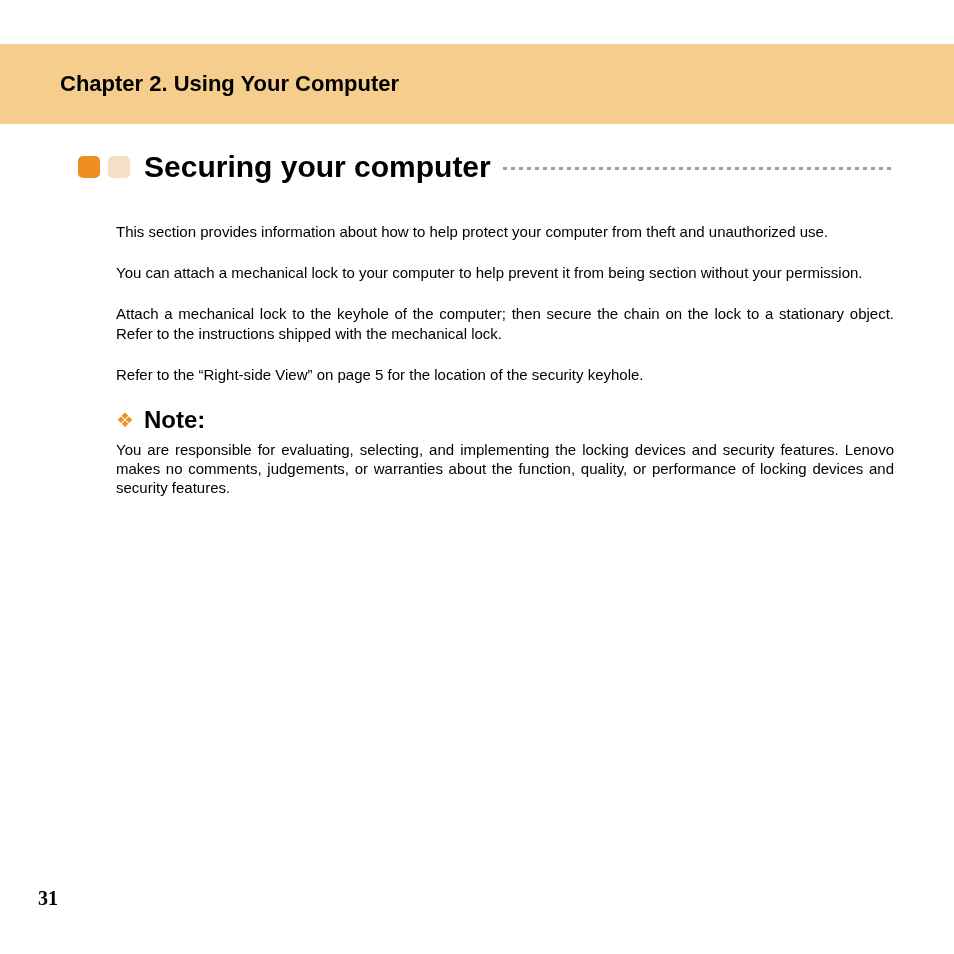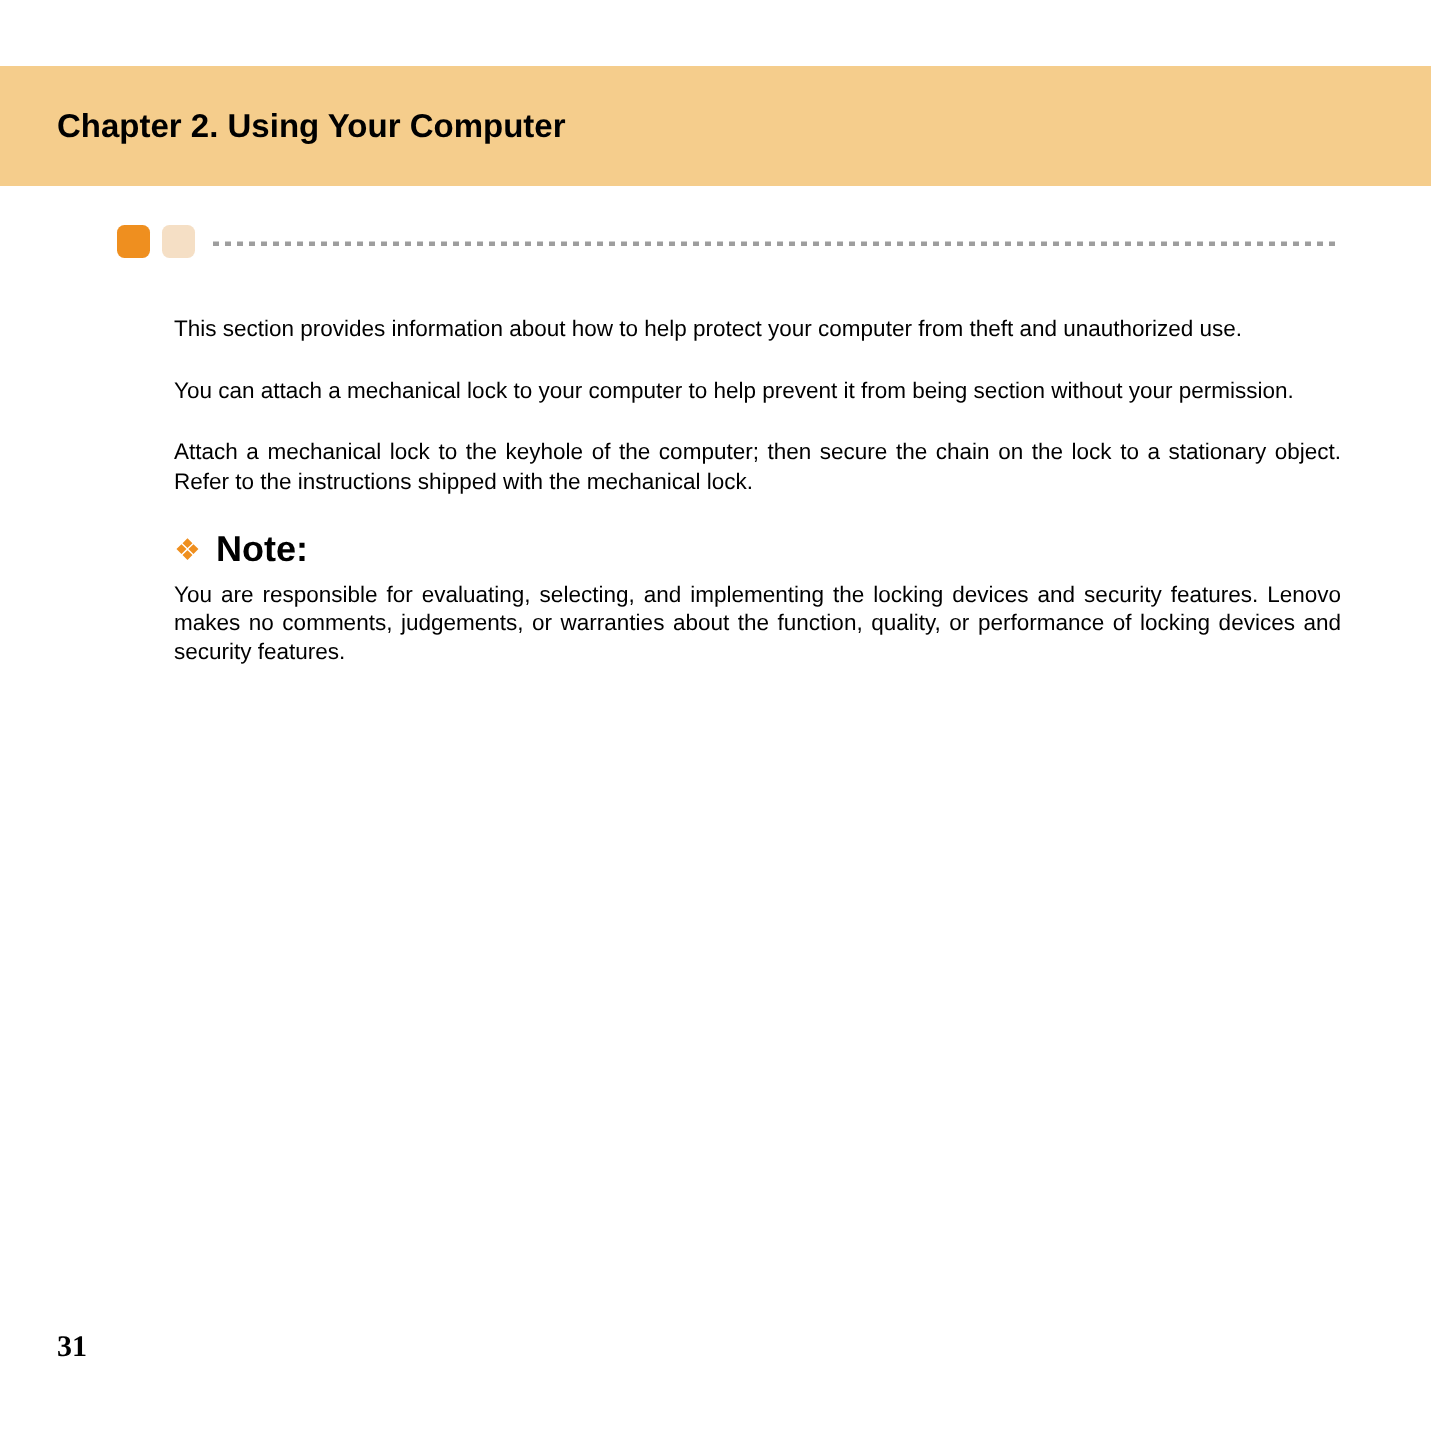--- a/index.html
+++ b/index.html
@@ -4,21 +4,21 @@
 <style>
   * { box-sizing: border-box; margin: 0; padding: 0; }
   html, body { width: 954px; height: 954px; background: #ffffff; font-family: Georgia, "Times New Roman", serif; color: #000; }
   .page { width: 954px; height: 954px; position: relative; }
 
   .header-band {
     position: absolute;
     left: 0; right: 0; top: 44px; height: 80px;
     background: #f5cd8c;
     display: flex; align-items: center;
-    padding-left: 38px;
+    padding-left: 60px;
     text-align: right;
   }
   .chapter-title {
     font-family: Arial, Helvetica, sans-serif;
     font-weight: bold;
     font-size: 22px;
     color: #000;
   }
 
   .content {
@@ -109,28 +109,30 @@
 
   <div class="header-band">
     <div class="chapter-title">Chapter 2. Using Your Computer</div>
   </div>
 
   <div class="content">
 
     <div class="h1-row">
       <div class="h1-bullet b-orange"></div>
       <div class="h1-bullet b-peach"></div>
+      <div class="h1-text">Securing your computer</div>
       <div class="dash-fill"></div>
     </div>
 
     <p class="body-p">This section provides information about how to help protect your computer from theft and unauthorized use.</p>
 
 
     <p class="body-p">You can attach a mechanical lock to your computer to help prevent it from being section without your permission.</p>
     <p class="body-p">Attach a mechanical lock to the keyhole of the computer; then secure the chain on the lock to a stationary object. Refer to the instructions shipped with the mechanical lock.</p>
+    <p class="body-p" style="text-align:left;">Refer to the “Right-side View” on page 5 for the location of the security keyhole.</p>
 
     <div class="note-row">
       <span class="note-icon">❖</span>
       <span class="note-label">Note:</span>
     </div>
     <p class="body-p">You are responsible for evaluating, selecting, and implementing the locking devices and security features. Lenovo makes no comments, judgements, or warranties about the function, quality, or performance of locking devices and security features.</p>
 
   </div>
 
   <div class="page-number">31</div>

